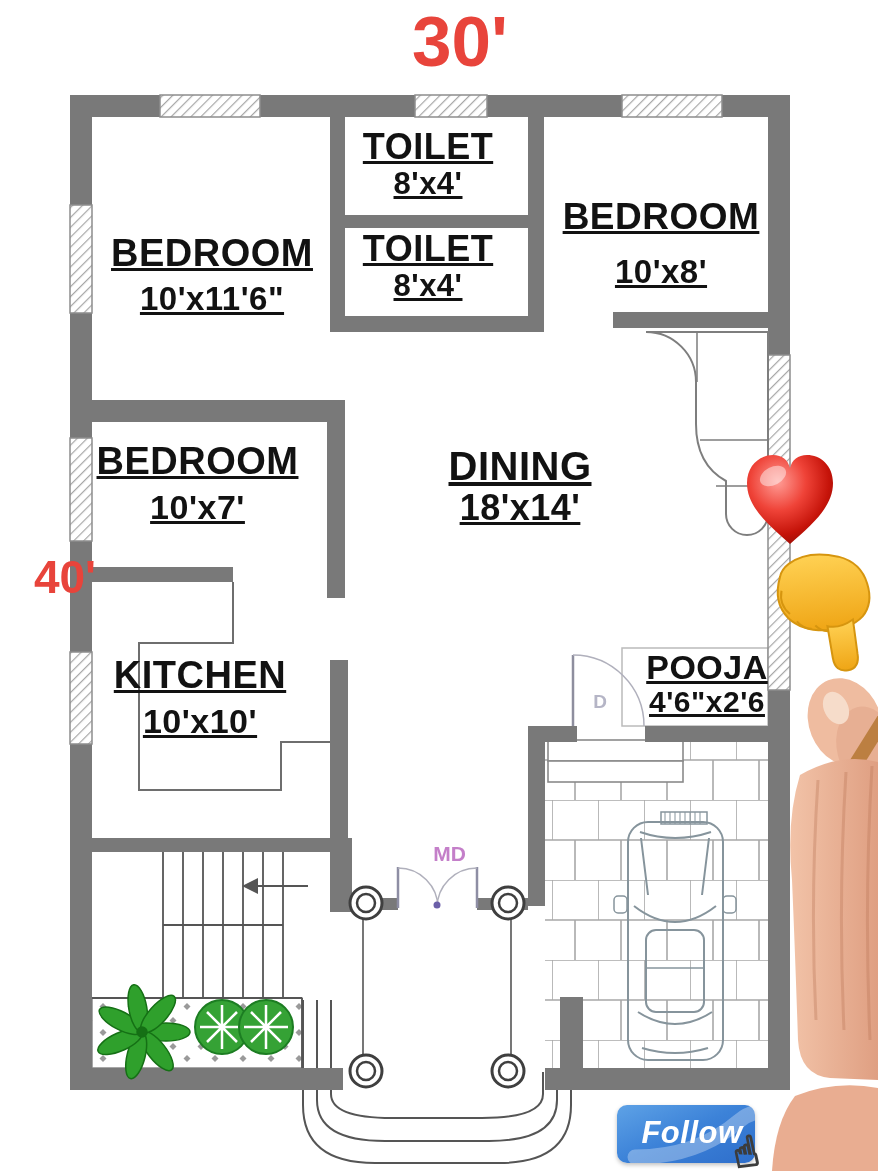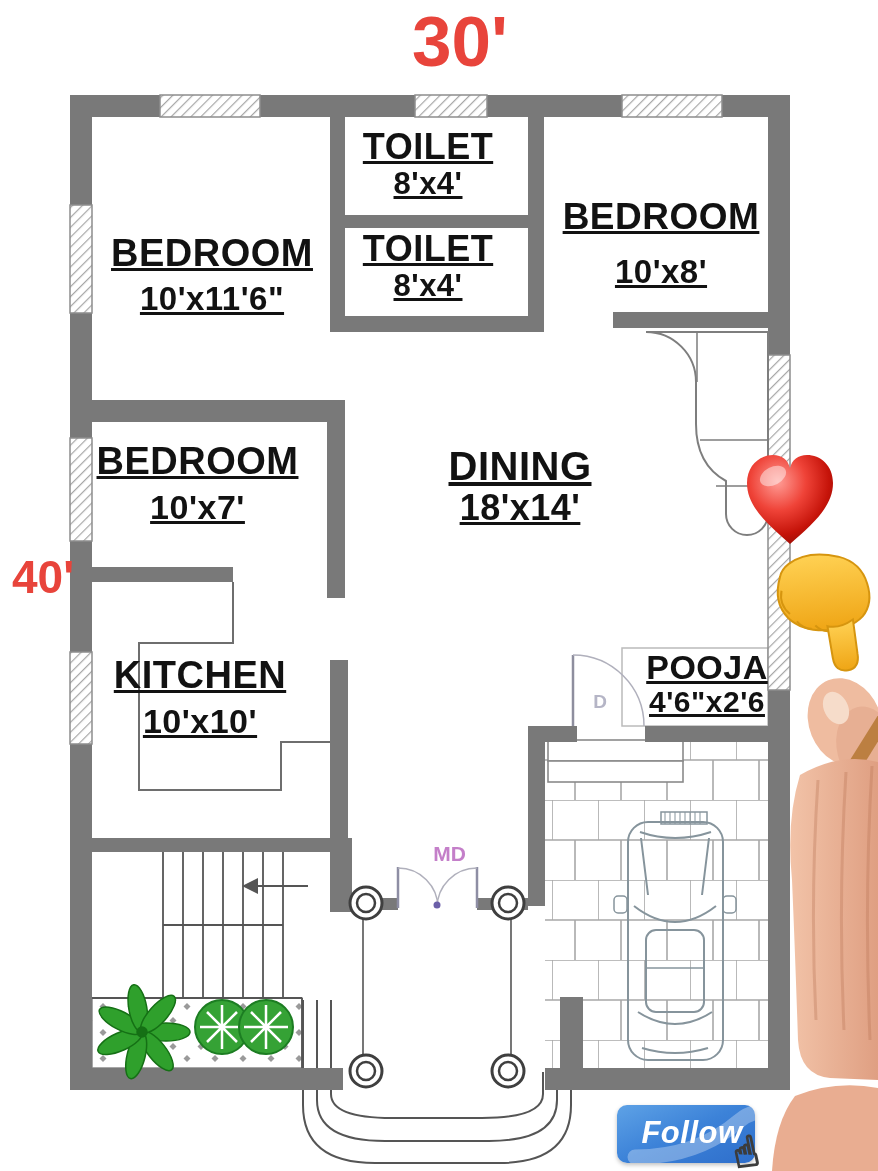--- a/index.html
+++ b/index.html
@@ -20,21 +20,21 @@
   .lbl-dining{left:85px;top:441px;width:225px;font-size:38px;}
   .lbl-dining .size{font-size:34px;margin-top:6px;}
   .lbl-living{left:405px;top:444px;width:230px;font-size:40px;}
   .lbl-living .size{font-size:36px;margin-top:0;}
   .lbl-kitchen{left:82px;top:655px;width:236px;font-size:38px;}
   .lbl-kitchen .size{font-size:34px;margin-top:6px;}
   .lbl-pooja{left:617px;top:650px;width:180px;font-size:34px;line-height:1.05;}
   .lbl-pooja .size{font-size:30px;}
   .red-dim{position:absolute;color:#e8443b;font-weight:bold;line-height:1;}
   .dim-top{left:390px;top:6px;width:140px;font-size:71px;text-align:center;}
-  .dim-left{left:12px;top:554px;width:84px;font-size:46px;text-align:left;}
+  .dim-left{left:12px;top:554px;width:84px;font-size:46px;text-align:right;}
   .md-label{position:absolute;left:404px;top:842px;width:62px;text-align:right;
             color:#c47fc9;font-weight:bold;font-size:21px;}
   .d-label{position:absolute;left:584px;top:691px;width:32px;text-align:center;
            color:#b5b5c6;font-weight:bold;font-size:19px;}
   .follow-btn{position:absolute;left:617px;top:1105px;width:138px;height:58px;border-radius:10px;
               background:linear-gradient(155deg,#5ea2e6 0%,#3c82d8 48%,#2e6ecb 100%);
               box-shadow:0 2px 4px rgba(0,0,0,0.25);overflow:hidden;border:none;cursor:pointer;font-style:italic;}
   .follow-btn .txt{position:absolute;left:0;top:10px;width:150px;text-align:center;
                    color:#ffffff;font-weight:bold;font-size:31px;letter-spacing:0.5px;}
   .cursor-glyph{position:absolute;left:733px;top:1128px;font-size:42px;color:#ffffff;

